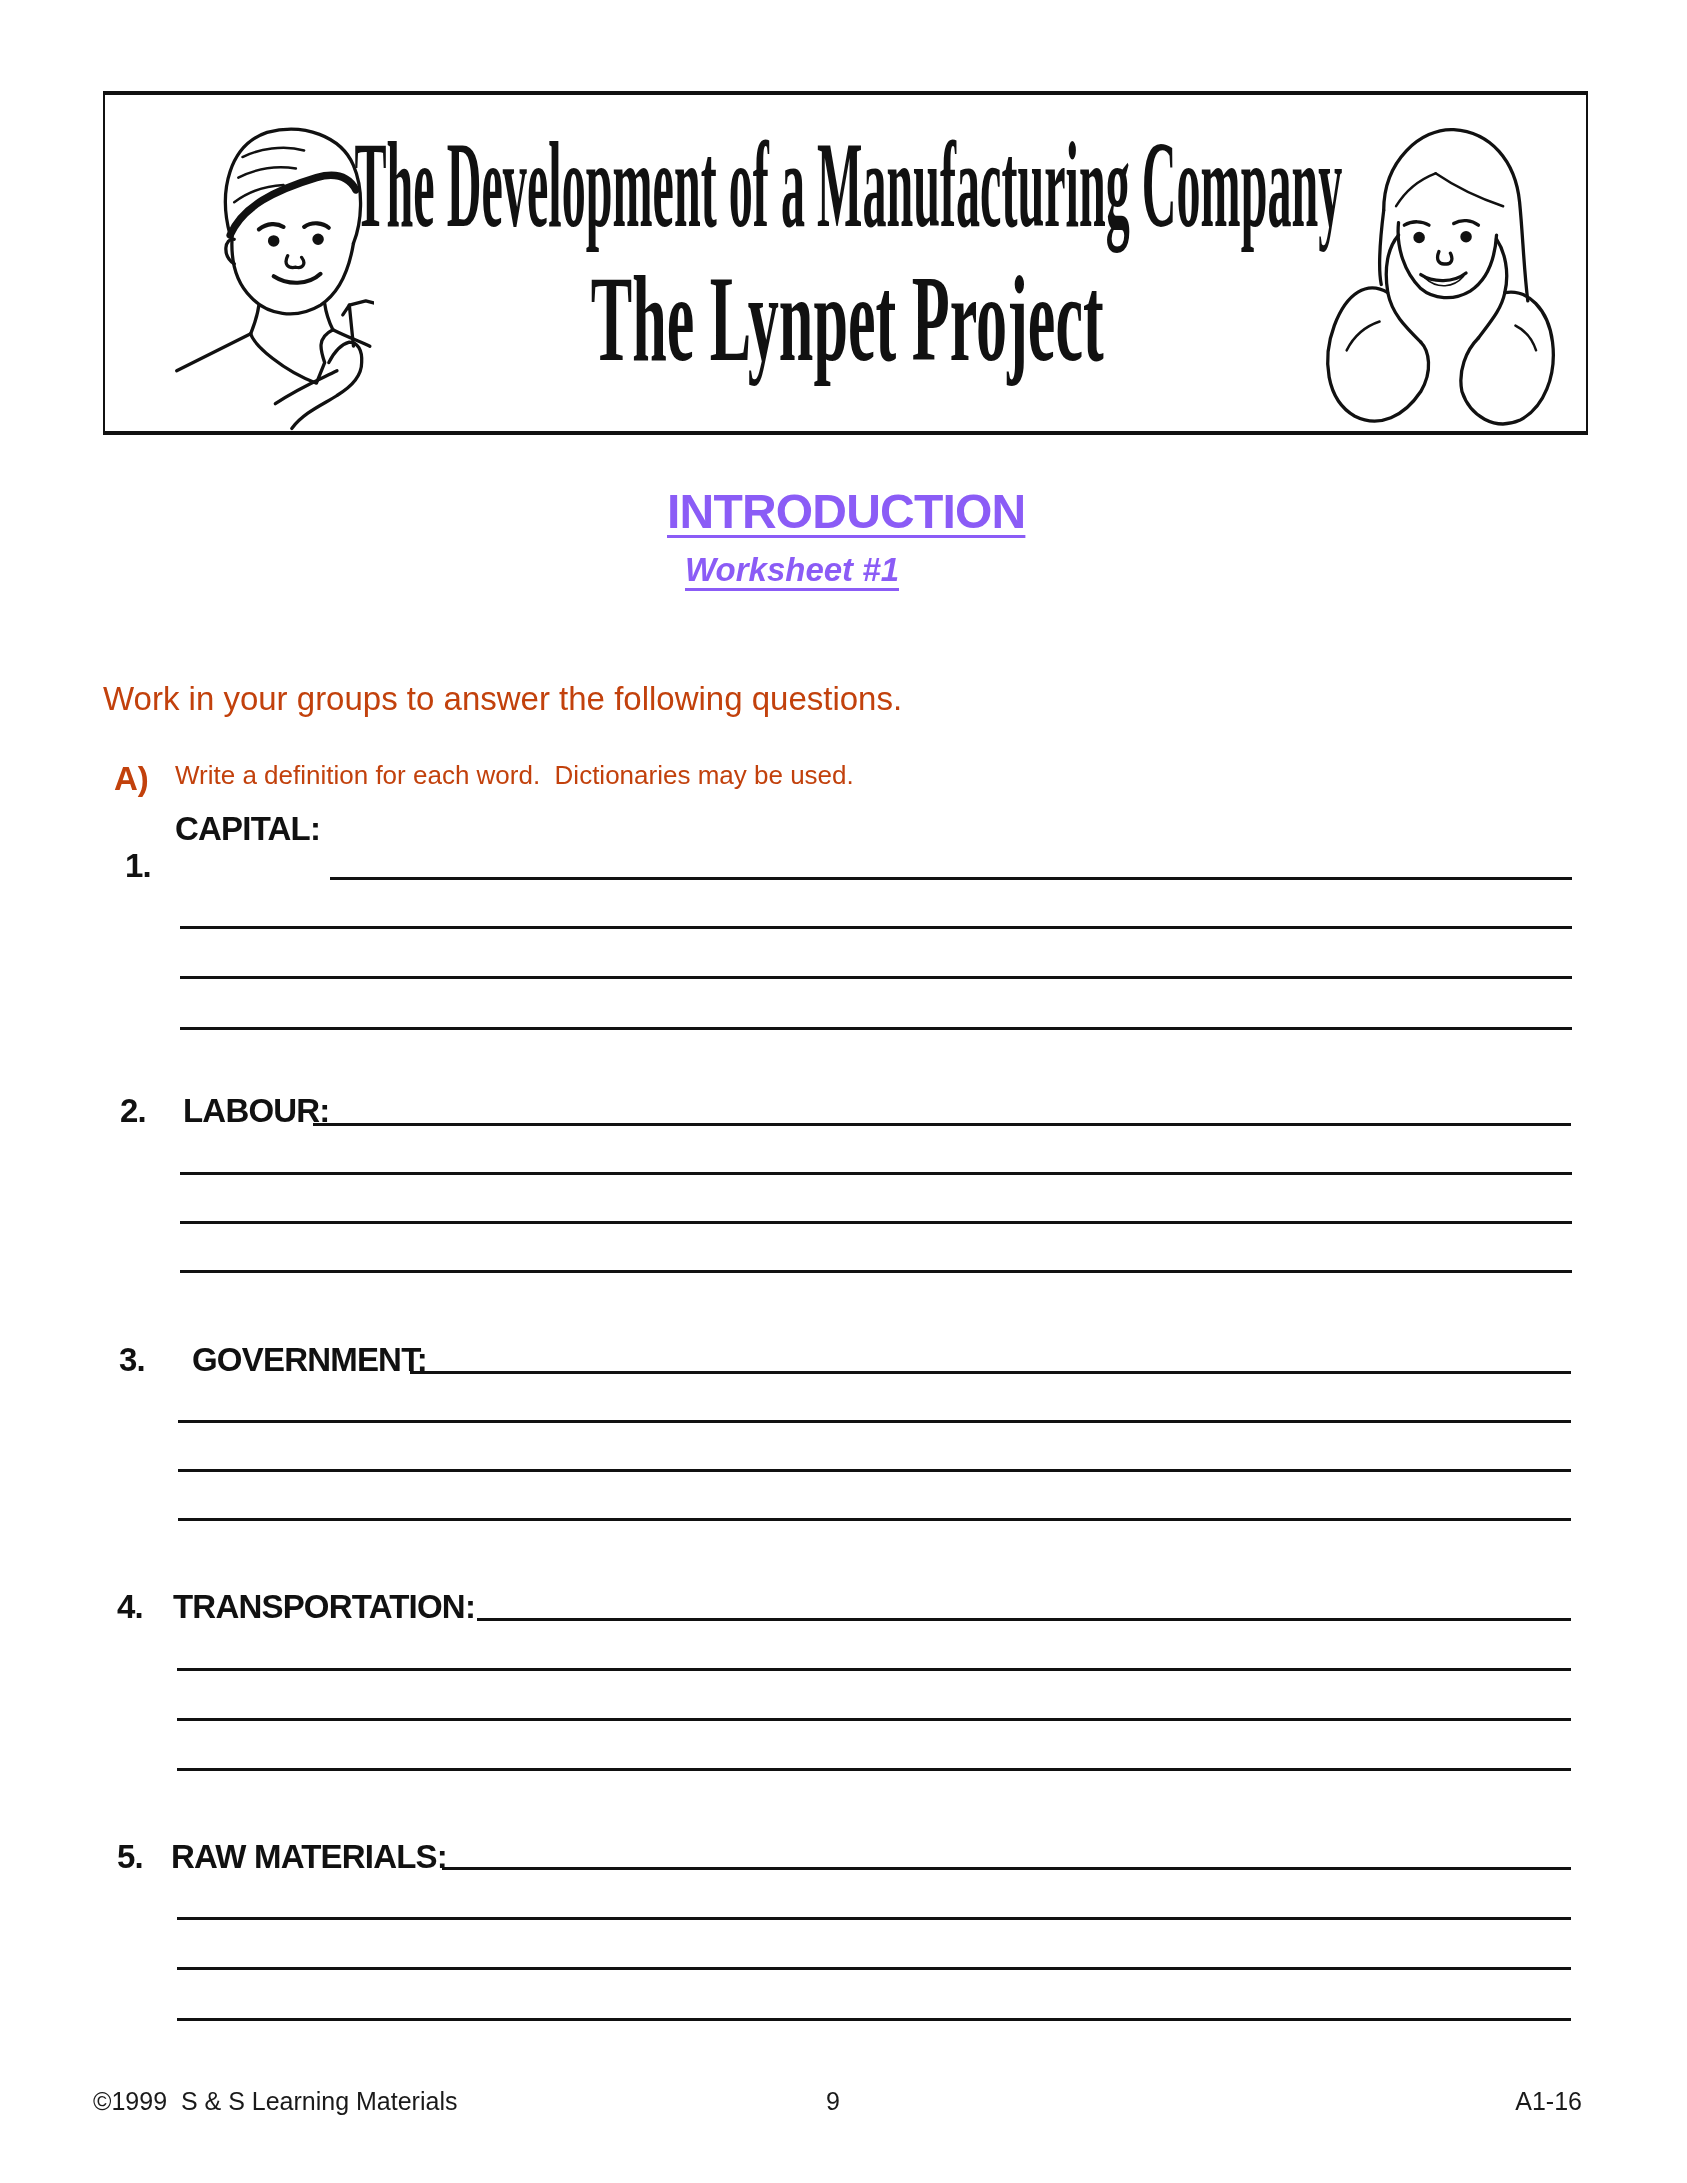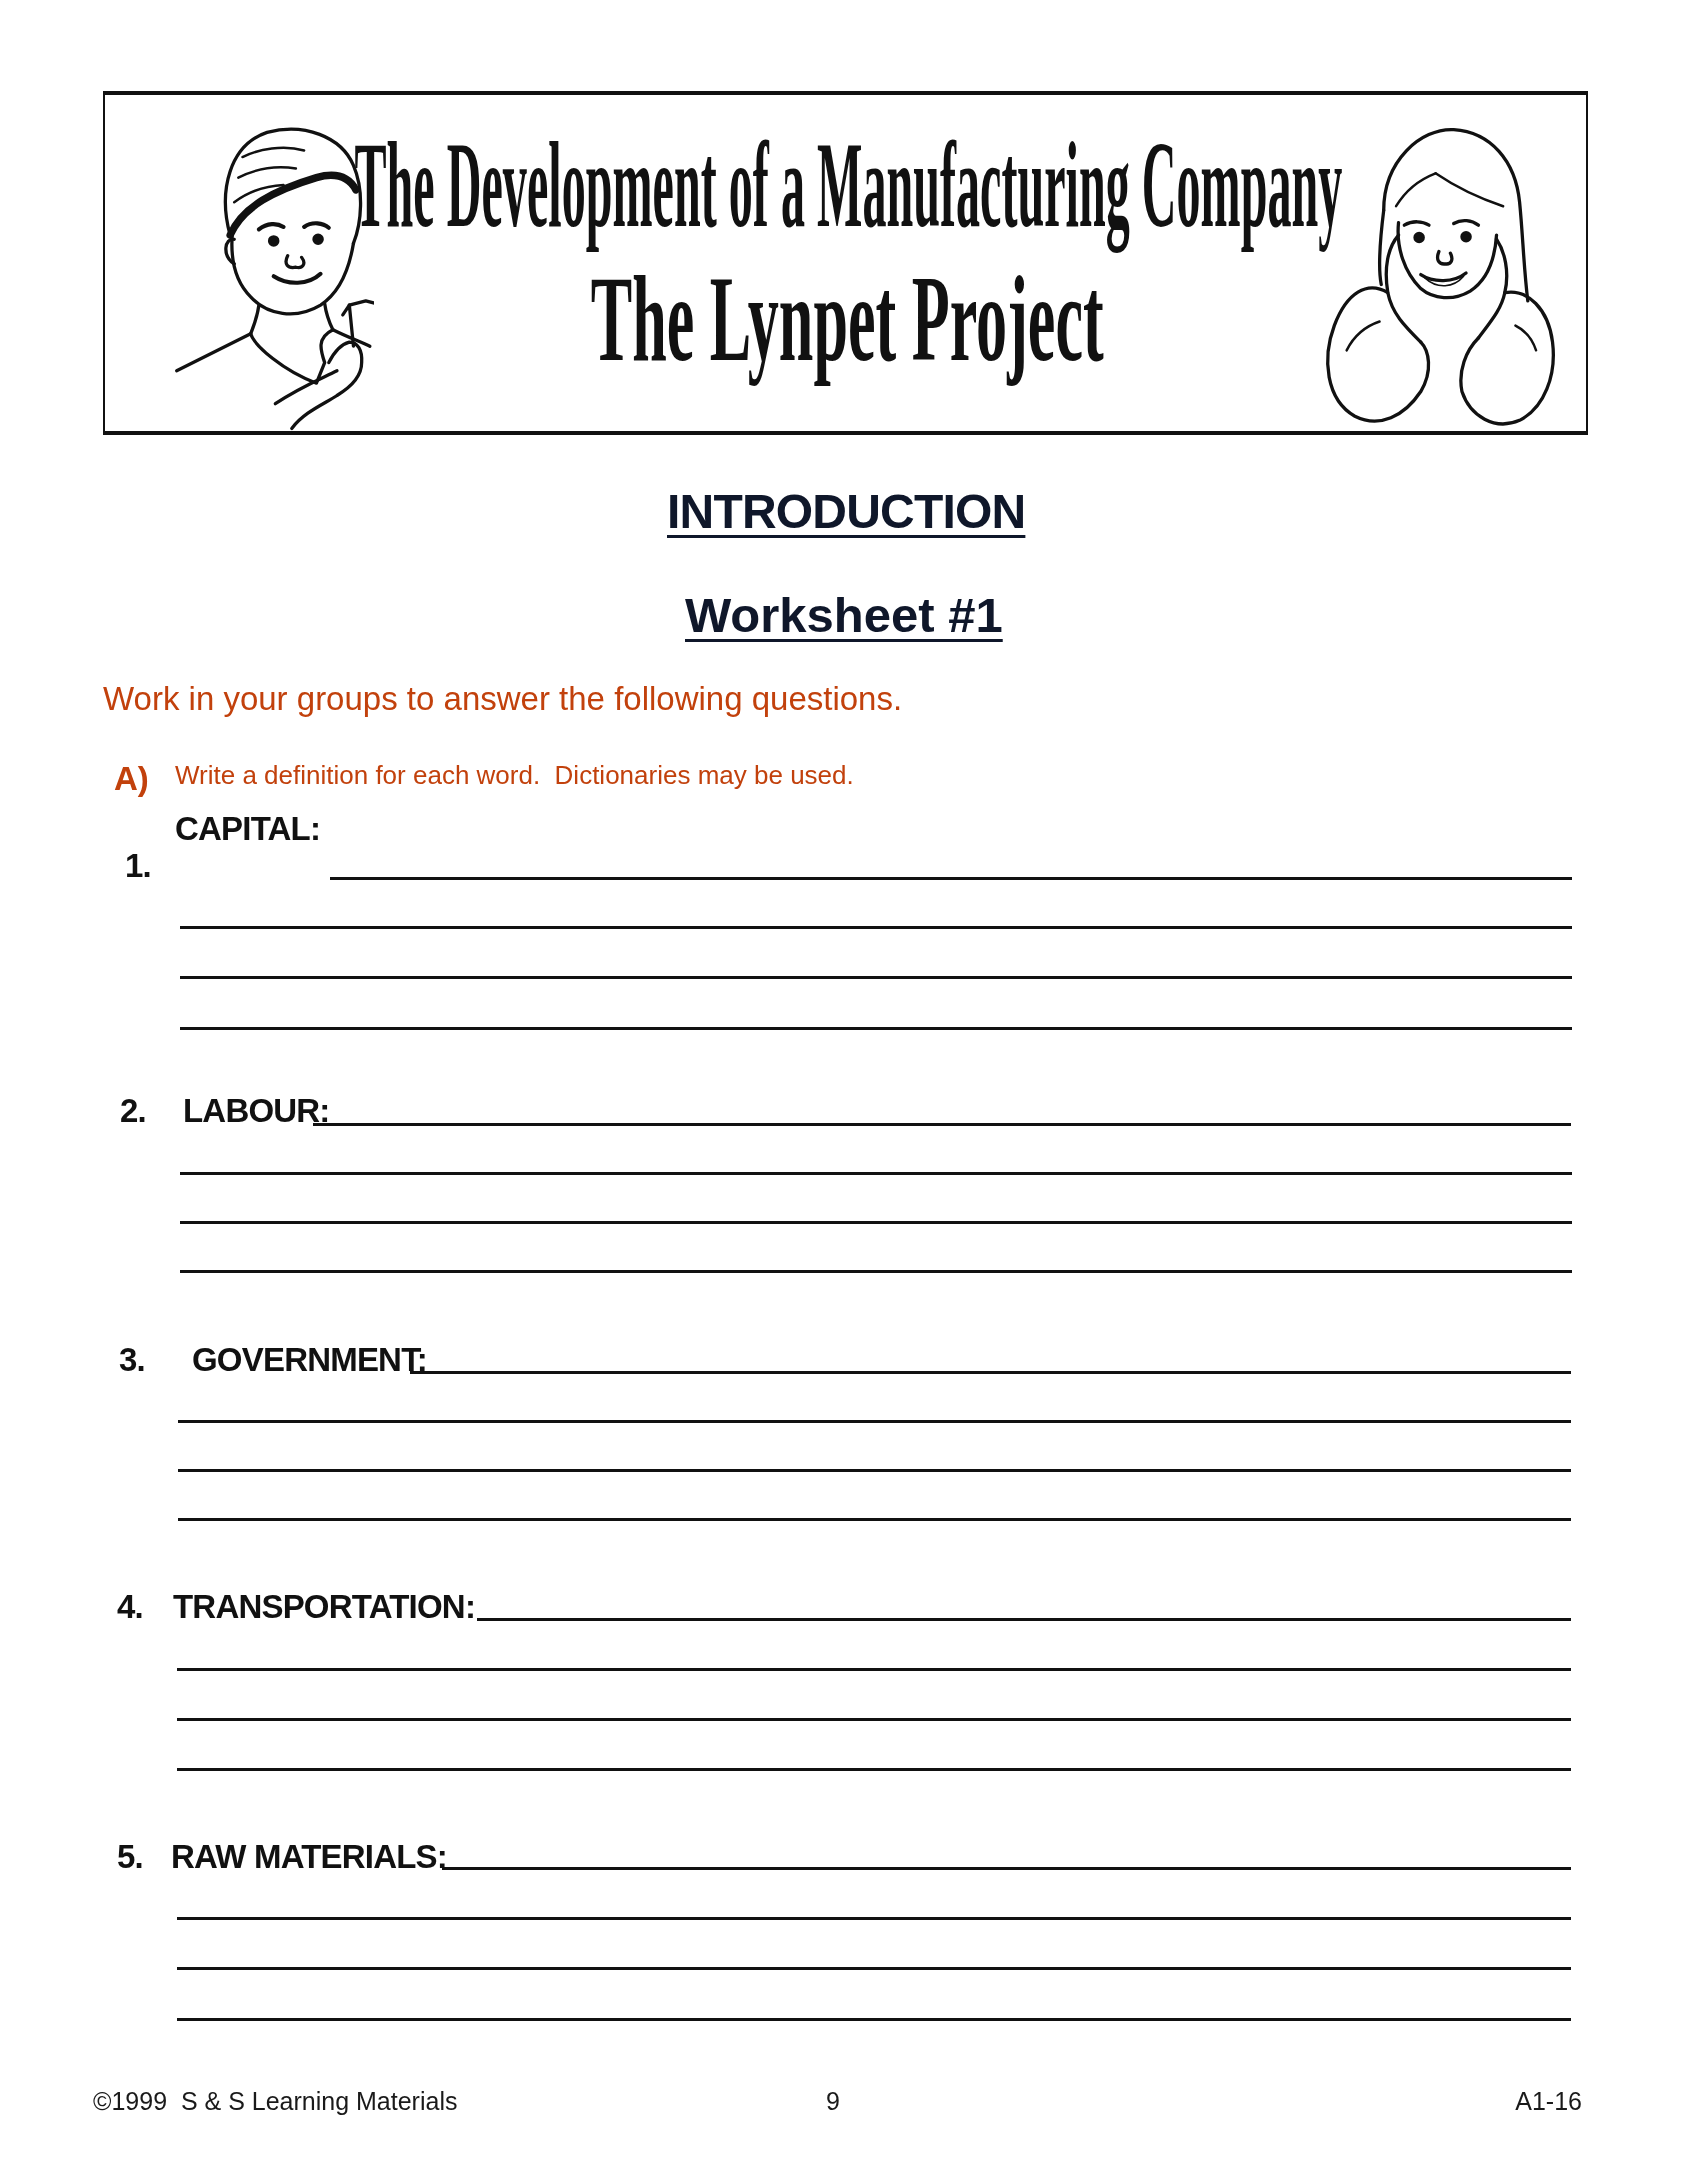--- a/index.html
+++ b/index.html
@@ -8,21 +8,21 @@
     position: absolute; left: 103px; top: 91px; width: 1485px; height: 344px;
     border-top: 4.1px solid #111; border-bottom: 4.1px solid #111;
     border-left: 2.5px solid #111; border-right: 2.5px solid #111;
     box-sizing: border-box;
   }
   .title-svg { position: absolute; left: 0; top: 0; width: 1687px; height: 461px; pointer-events: none; }
   .title-svg text { font-family: "Liberation Serif", "DejaVu Serif", serif; font-weight: 700; fill: #111; }
   .illus { position: absolute; }
   .heading {
     position: absolute; font-family: "Liberation Sans", "DejaVu Sans", sans-serif; font-weight: 700;
-    font-size: 49px; line-height: 1; color: #0f172a; white-space: nowrap;
+    font-size: 49px; line-height: 1; color: #8b5cf6; white-space: nowrap;
     text-decoration: underline; text-decoration-thickness: 3.3px; text-underline-offset: 6.6px;
   }
   .body-text {
     position: absolute; font-family: "Liberation Sans", "DejaVu Sans", sans-serif;
     font-size: 34px; line-height: 1; color: #c2410c; white-space: nowrap;
   }
   .bold { font-weight: 700; }
   .item-label {
     position: absolute; font-family: "Liberation Sans", "DejaVu Sans", sans-serif; font-weight: 700;
     font-size: 33px; line-height: 1; color: #111; white-space: nowrap; letter-spacing: -0.8px;
@@ -104,21 +104,21 @@
     <path d="M300 300 C295 285 285 275 275 270" stroke-width="3"></path>
   </g>
 </svg>
 
 <svg class="title-svg" viewBox="0 0 2048 560">
   <text x="430" y="275" font-size="148" textLength="1200" lengthAdjust="spacingAndGlyphs">The Development of a Manufacturing Company</text>
   <text x="717" y="437" font-size="148" textLength="623" lengthAdjust="spacingAndGlyphs">The Lynpet Project</text>
 </svg>
 
 <div class="heading" style="left:667px; top:488px; font-size:48px; letter-spacing:-0.8px;">INTRODUCTION</div>
-<div class="heading" style="left:685px; top:591px; font-size:49px;">Worksheet #1</div>
+<div class="heading" style="left:685px; top:553px; font-size:33px;font-style:italic;">Worksheet #1</div>
 
 <div class="body-text" style="left:103px; top:682px; font-size:33px;">Work in your groups to answer the following questions.</div>
 <div class="body-text bold" style="left:114px; top:762px; font-size:33px;">A)</div>
 <div class="body-text" style="left:175px; top:762px; font-size:26px; white-space:pre;">Write a definition for each word.  Dictionaries may be used.</div>
 
 <div>
   <div class="item-label" style="left:125px; top:849px;">1.</div>
   <div class="item-label" style="left:175px; top:812px;">CAPITAL:</div>
   <div class="rule" style="left:330px; width:1242px; top:877px;"></div>
   <div class="rule" style="left:180px; width:1392px; top:926px;"></div>

